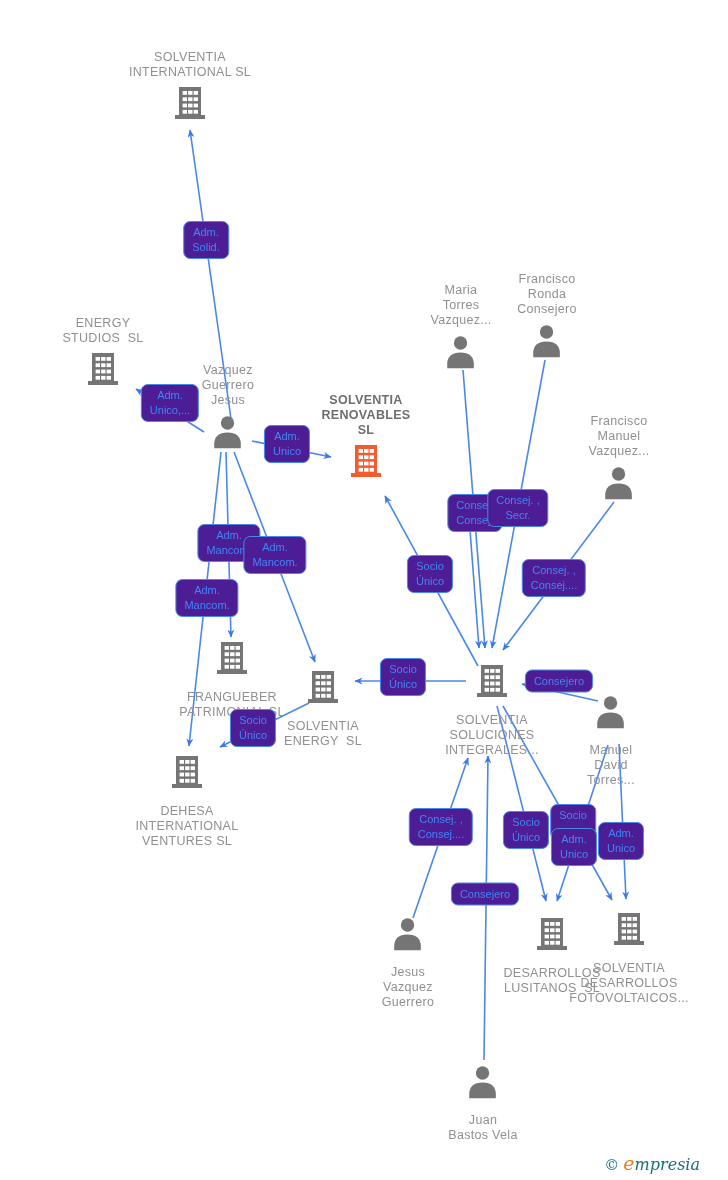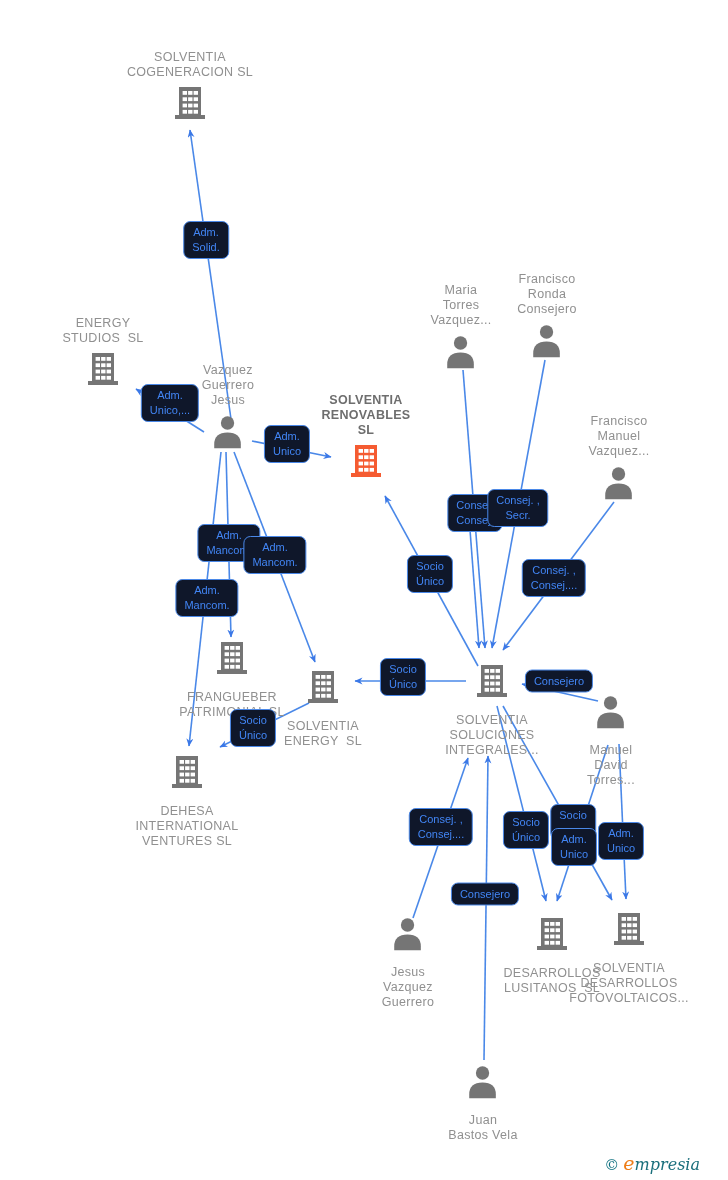--- a/index.html
+++ b/index.html
@@ -19,21 +19,21 @@
     position:absolute; width:150px; left:-75px; text-align:center;
     font-size:12.5px; line-height:15px; color:#909090; letter-spacing:.3px;
   }
   .nlabel div { white-space:pre; }
   .nlabel.above { bottom:24px; }
   .nlabel.below { top:31px; }
   .company .nlabel { text-transform:none; }
   .highlight .nlabel { color:#6e6e6e; font-weight:bold; }
   .box {
     position:absolute; transform:translate(-50%,-50%); z-index:3;
-    background:#0f172a; border:1.6px solid #4a88e8; border-radius:7px;
+    background:#4c1d95; border:1.6px solid #4a88e8; border-radius:7px;
     color:#4285f4; font-size:11px; line-height:15px; padding:3px 8px;
     text-align:center; white-space:nowrap;
   }
   .box.tall { padding-bottom:16px; }
   .footer {
     position:absolute; right:4px; bottom:6px; z-index:4;
     font-family:"DejaVu Serif", serif; font-style:italic; font-size:16px;margin-left:24px;
   }
   .footer .cc { color:#0f7180; font-style:normal; margin-right:4px; font-size:15px; }
   .footer .e1 { color:#ee7d18; font-size:19px; }
@@ -93,21 +93,21 @@
     <line x1="503" y1="706" x2="612" y2="900" marker-end="url(#arrow)"></line>
     <line x1="608" y1="745" x2="557" y2="901" marker-end="url(#arrow)"></line>
     <line x1="619" y1="744" x2="626" y2="899" marker-end="url(#arrow)"></line>
     <line x1="413" y1="918" x2="468" y2="758" marker-end="url(#arrow)"></line>
     <line x1="484" y1="1060" x2="488" y2="756" marker-end="url(#arrow)"></line>
   </svg>
 
   <div class="node company" style="left:190px;top:104px">
     <div class="nlabel above">
       <div>SOLVENTIA</div>
-        <div>COGENERACION SL</div>
+        <div>INTERNATIONAL SL</div>
     </div>
     <svg class="icon" width="40" height="40">
         <use href="#sym-building"></use>
       </svg>
   </div>
 
   <div class="node company" style="left:103px;top:370px">
     <div class="nlabel above">
       <div>ENERGY</div>
         <div>STUDIOS  SL</div>

